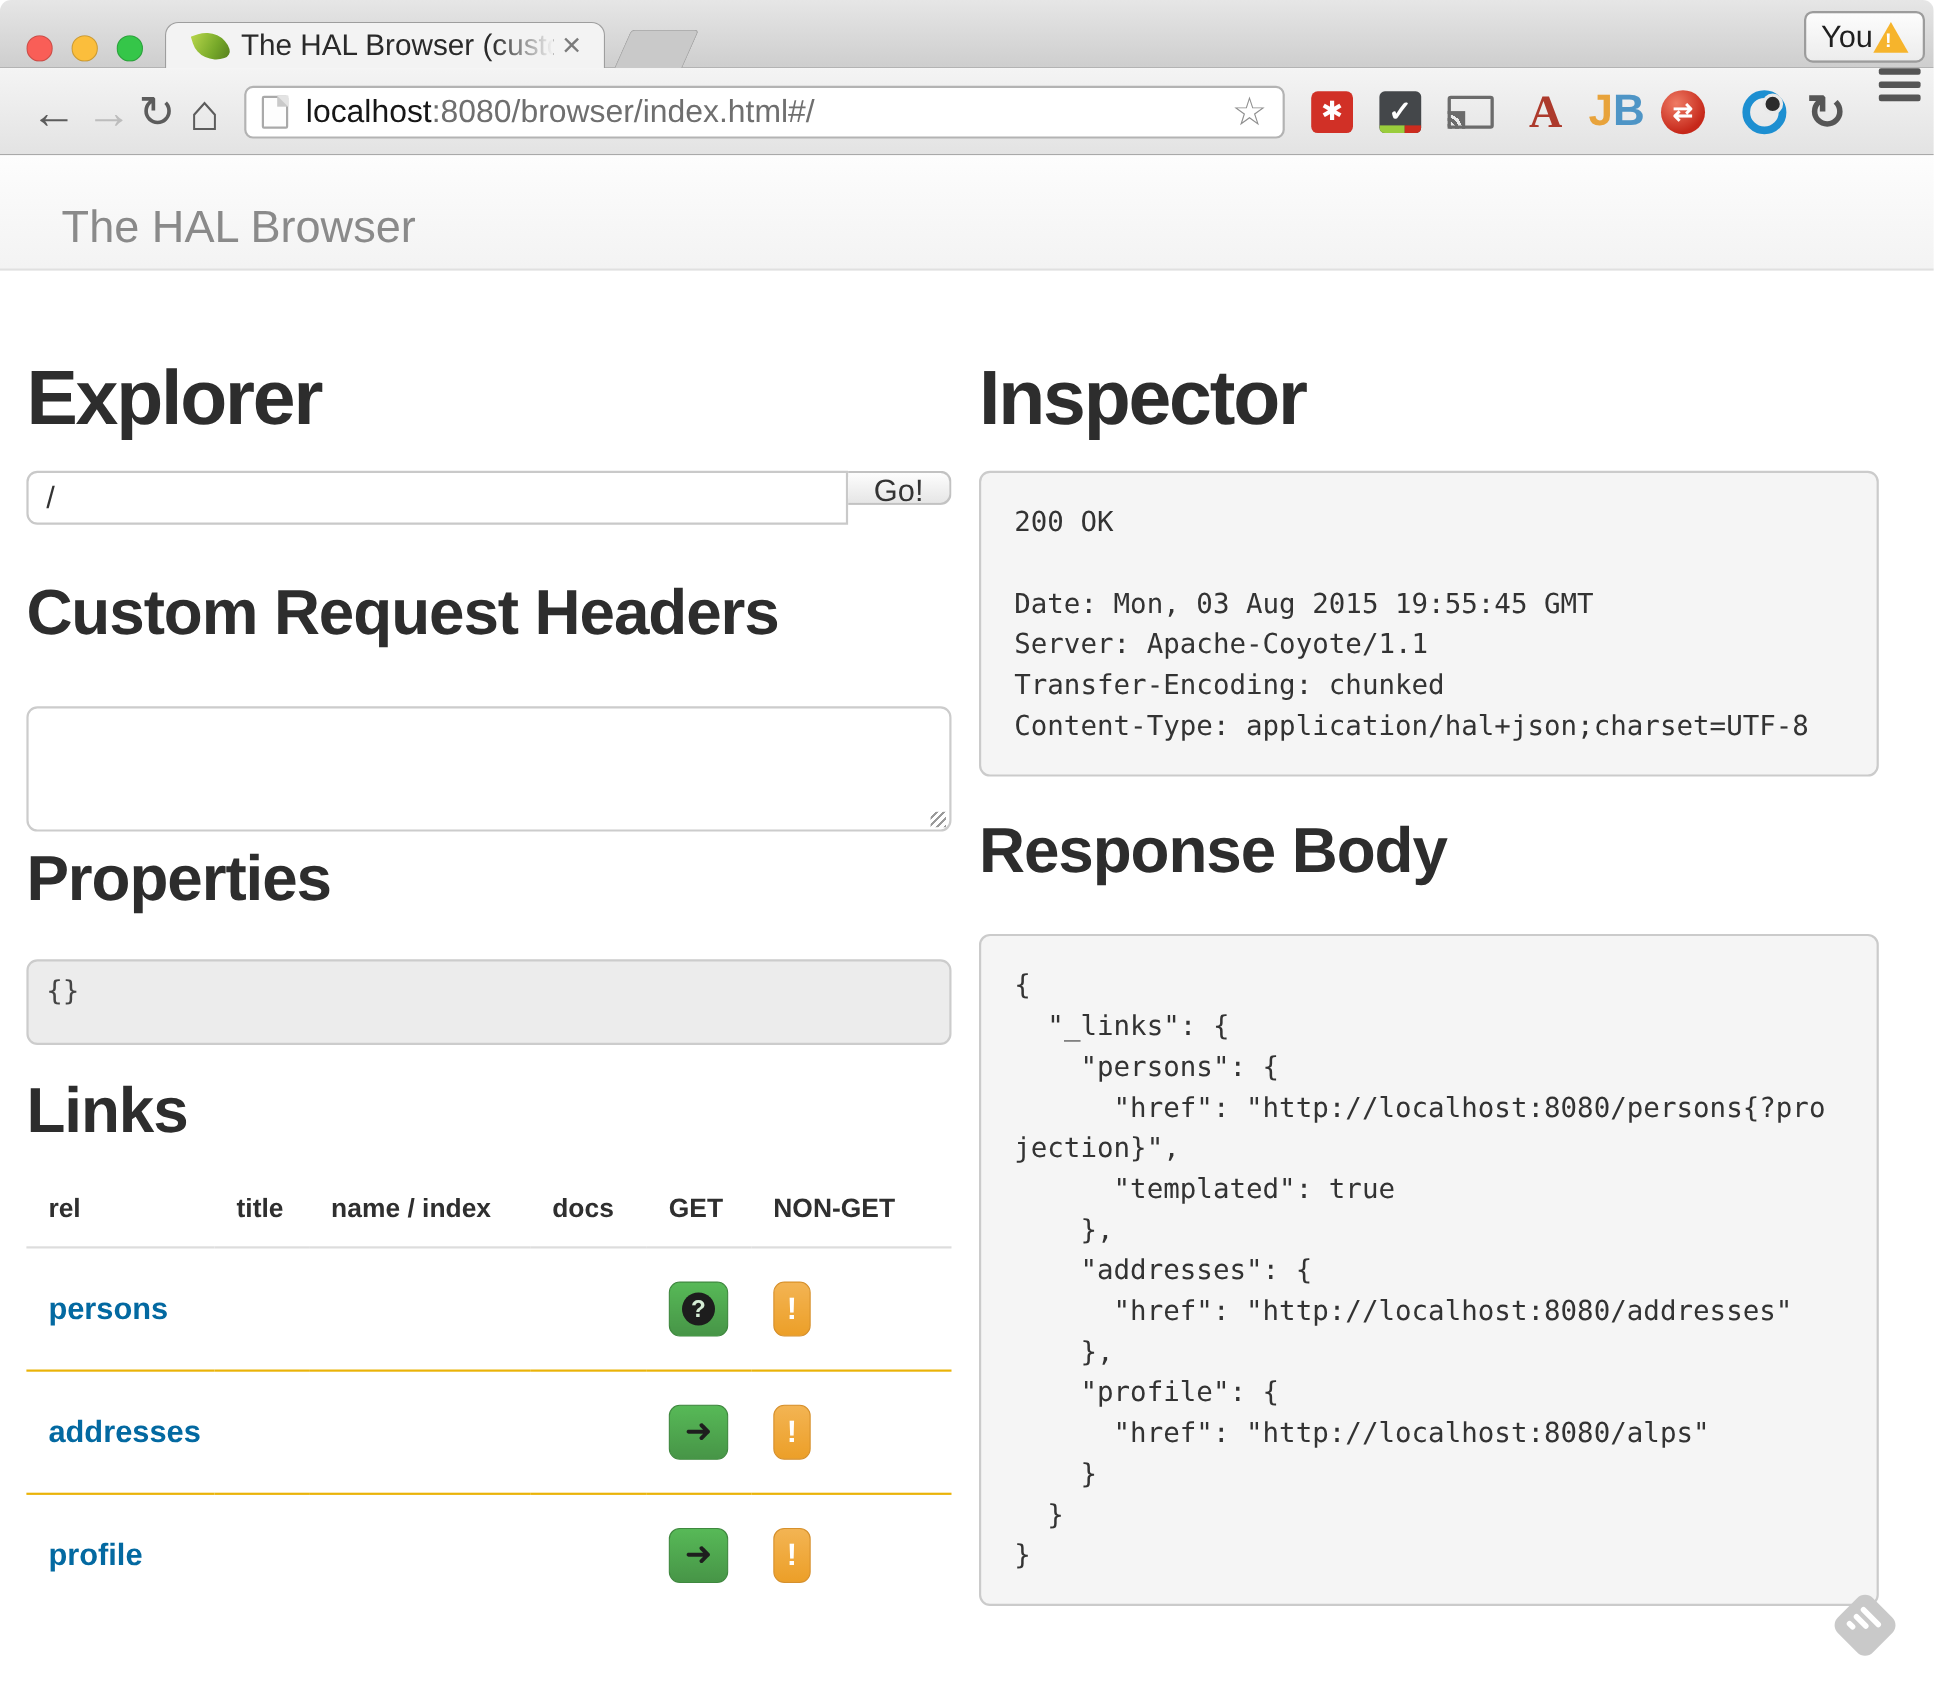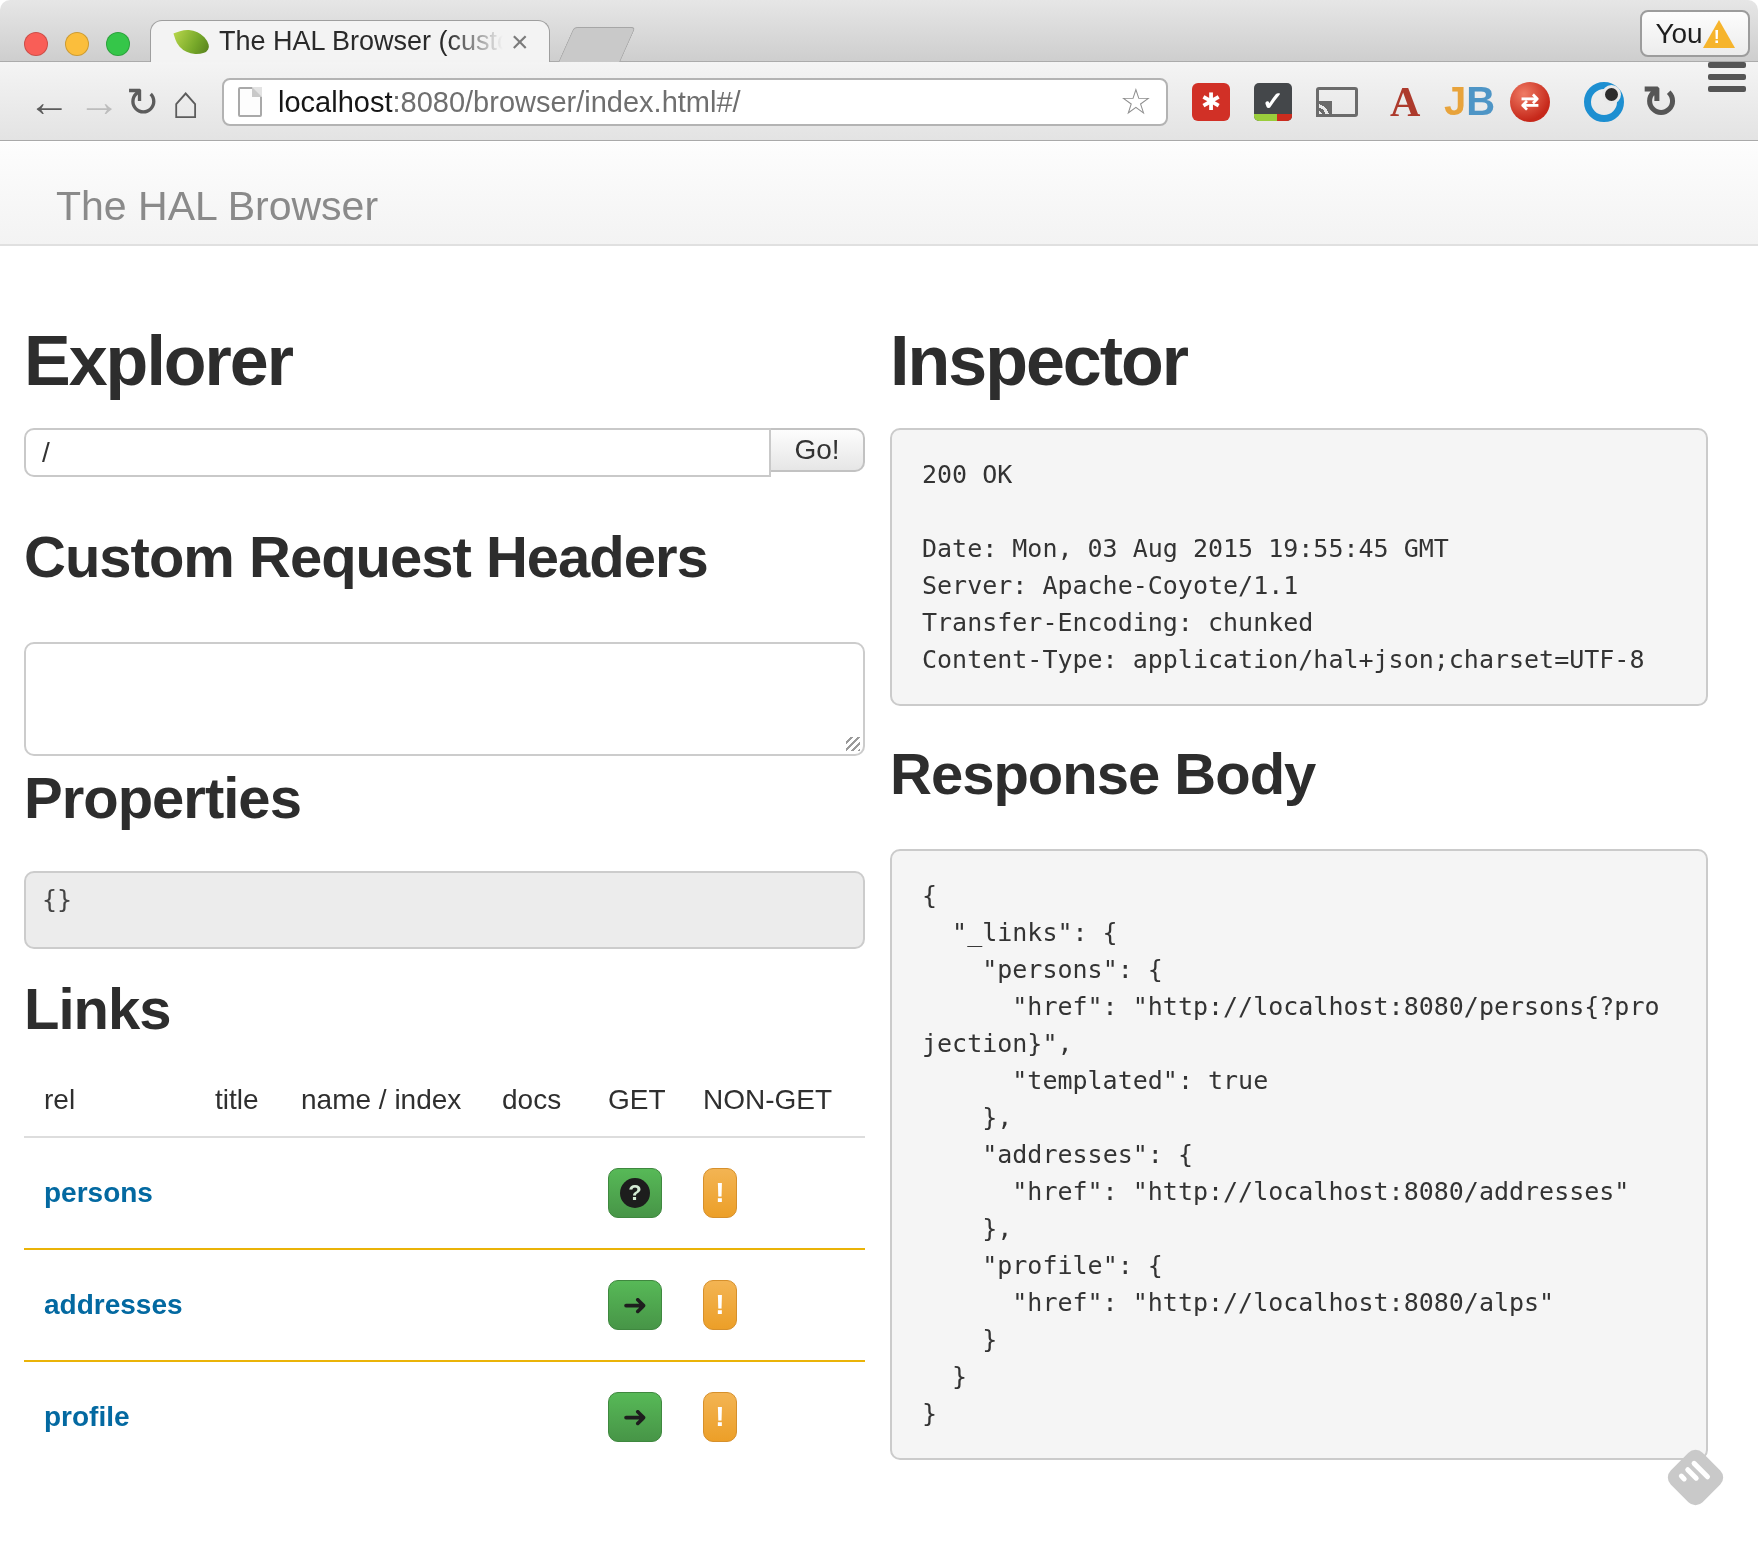--- a/index.html
+++ b/index.html
@@ -88,39 +88,39 @@
   
   .page { display:flex; padding-top:80px; align-items:flex-start; }
   .col-left { margin-left:24px; width:841px; flex:none; }
   .col-right { margin-left:25px; width:818px; flex:none; }
   h1 { font-size:70px; font-weight:bold; color:#2d2d2d; letter-spacing:-2px; line-height:1; margin:0 0 32px; }
   h2 { font-size:58px; font-weight:bold; color:#2d2d2d; letter-spacing:-1px; line-height:1.05; margin:0; }
 
   .input-group { display:flex; height:49px; margin-bottom:50px; }
   .addr-input { flex:1; height:49px; border:2px solid #c9c9c9; border-radius:10px 0 0 10px;
     font-size:28px; color:#333; padding:0 16px; outline:none; background:#fff; }
-  .go-btn { width:94px; height:44px; border:2px solid #c2c2c2; border-left:none;
+  .go-btn { width:94px; height:31px; border:2px solid #c2c2c2; border-left:none;
     border-radius:0 10px 10px 0; background:linear-gradient(#fdfdfd,#e6e6e6);
     font-size:28px; color:#333; }
 
   .h-crh { margin-bottom:54px; }
   .ta-wrap { position:relative; margin-bottom:8px; }
   .headers-ta { width:100%; height:114px; border:2px solid #ccc; border-radius:10px;
     resize:none; font-size:26px; font-family:"Liberation Sans", sans-serif; padding:10px 14px; }
   .grip { position:absolute; right:5px; bottom:9px; width:14px; height:14px;
     background:repeating-linear-gradient(135deg,transparent 0 3px,#9a9a9a 3px 5px); }
 
   .h-props { margin-bottom:42px; }
   .props-box { height:78px; background:#ececec; border:2px solid #ccc; border-radius:10px;
     padding:12px 16px; font-family:"DejaVu Sans Mono", monospace; font-size:25px; color:#444;
     margin-bottom:30px; }
 
   .h-links { margin-bottom:40px; }
   table { width:100%; border-collapse:collapse; table-layout:fixed; }
-  th { text-align:left; font-size:28px; font-weight:normal; color:#2f2f2f;
+  th { text-align:left; font-size:24px; font-weight:bold; color:#2f2f2f;
     padding:4px 0 20px 20px; border-bottom:2px solid #ddd; }
   td { padding:30px 0 30px 20px; border-top:2px solid #eab308; vertical-align:middle; }
   tbody tr:first-child td { border-top:none; }
   td.rel { font-size:28px; font-weight:bold; color:#0369a1; }
   .btn-get { width:54px; height:50px; border-radius:10px; border:1px solid #3f883f;
     background:linear-gradient(#57b957,#479547); display:inline-flex; align-items:center; justify-content:center; }
   .q-circle { width:30px; height:30px; border-radius:50%; background:#1d1d1d; color:#d5ecd5;
     font-size:22px; font-weight:bold; display:inline-flex; align-items:center; justify-content:center; }
   .arrow-g { font-size:30px; color:#1e1e1e; line-height:1; }
   .btn-nonget { width:34px; height:50px; border-radius:10px; border:1px solid #d6902c;

